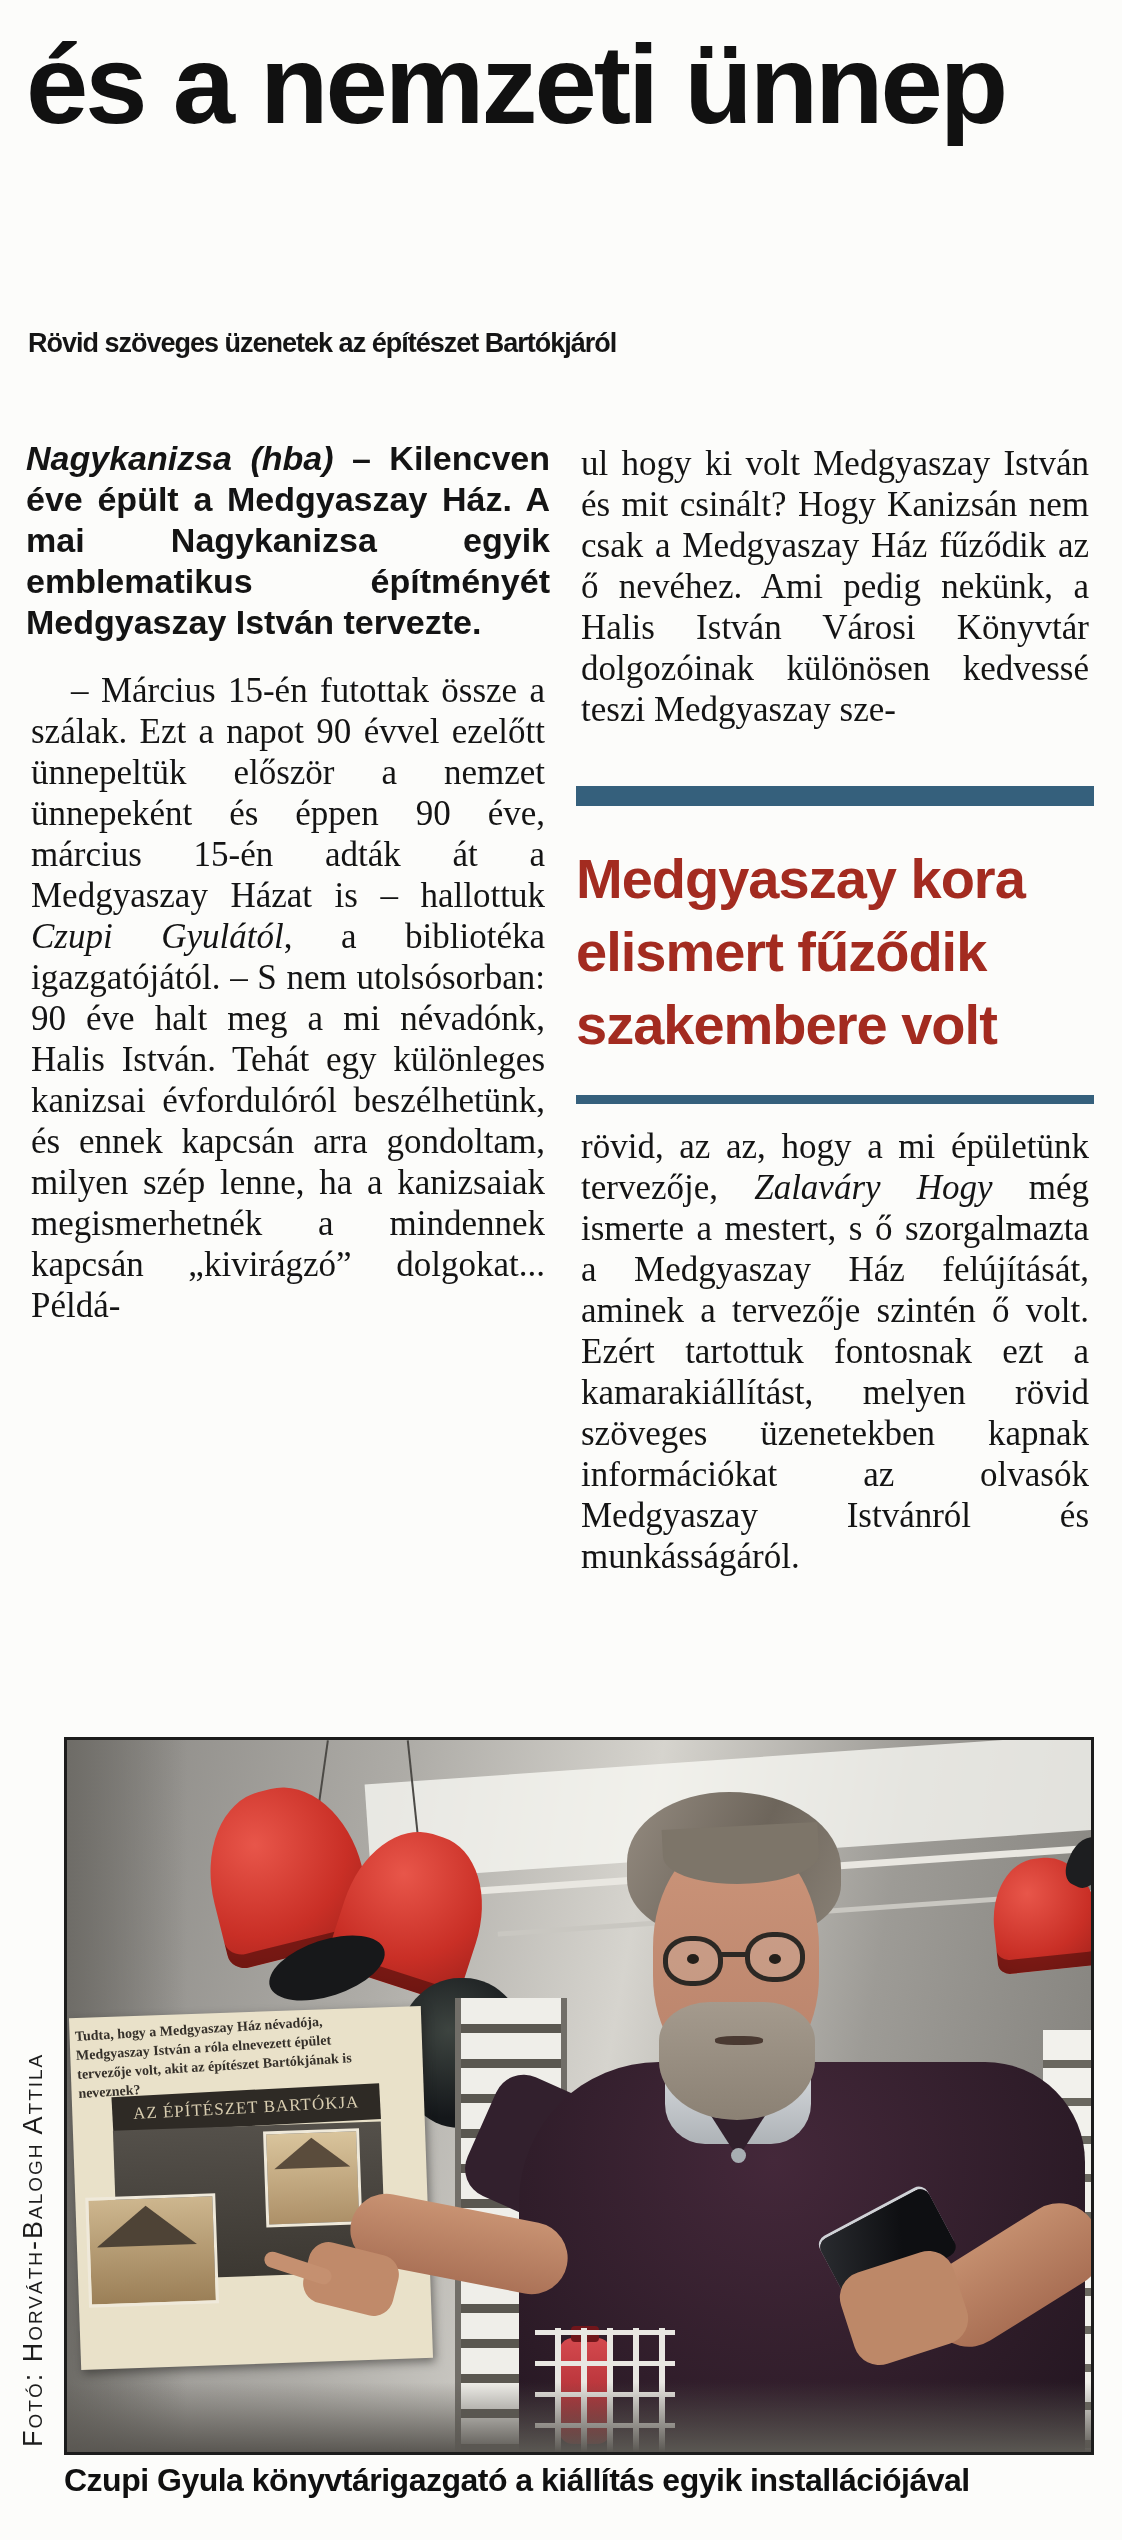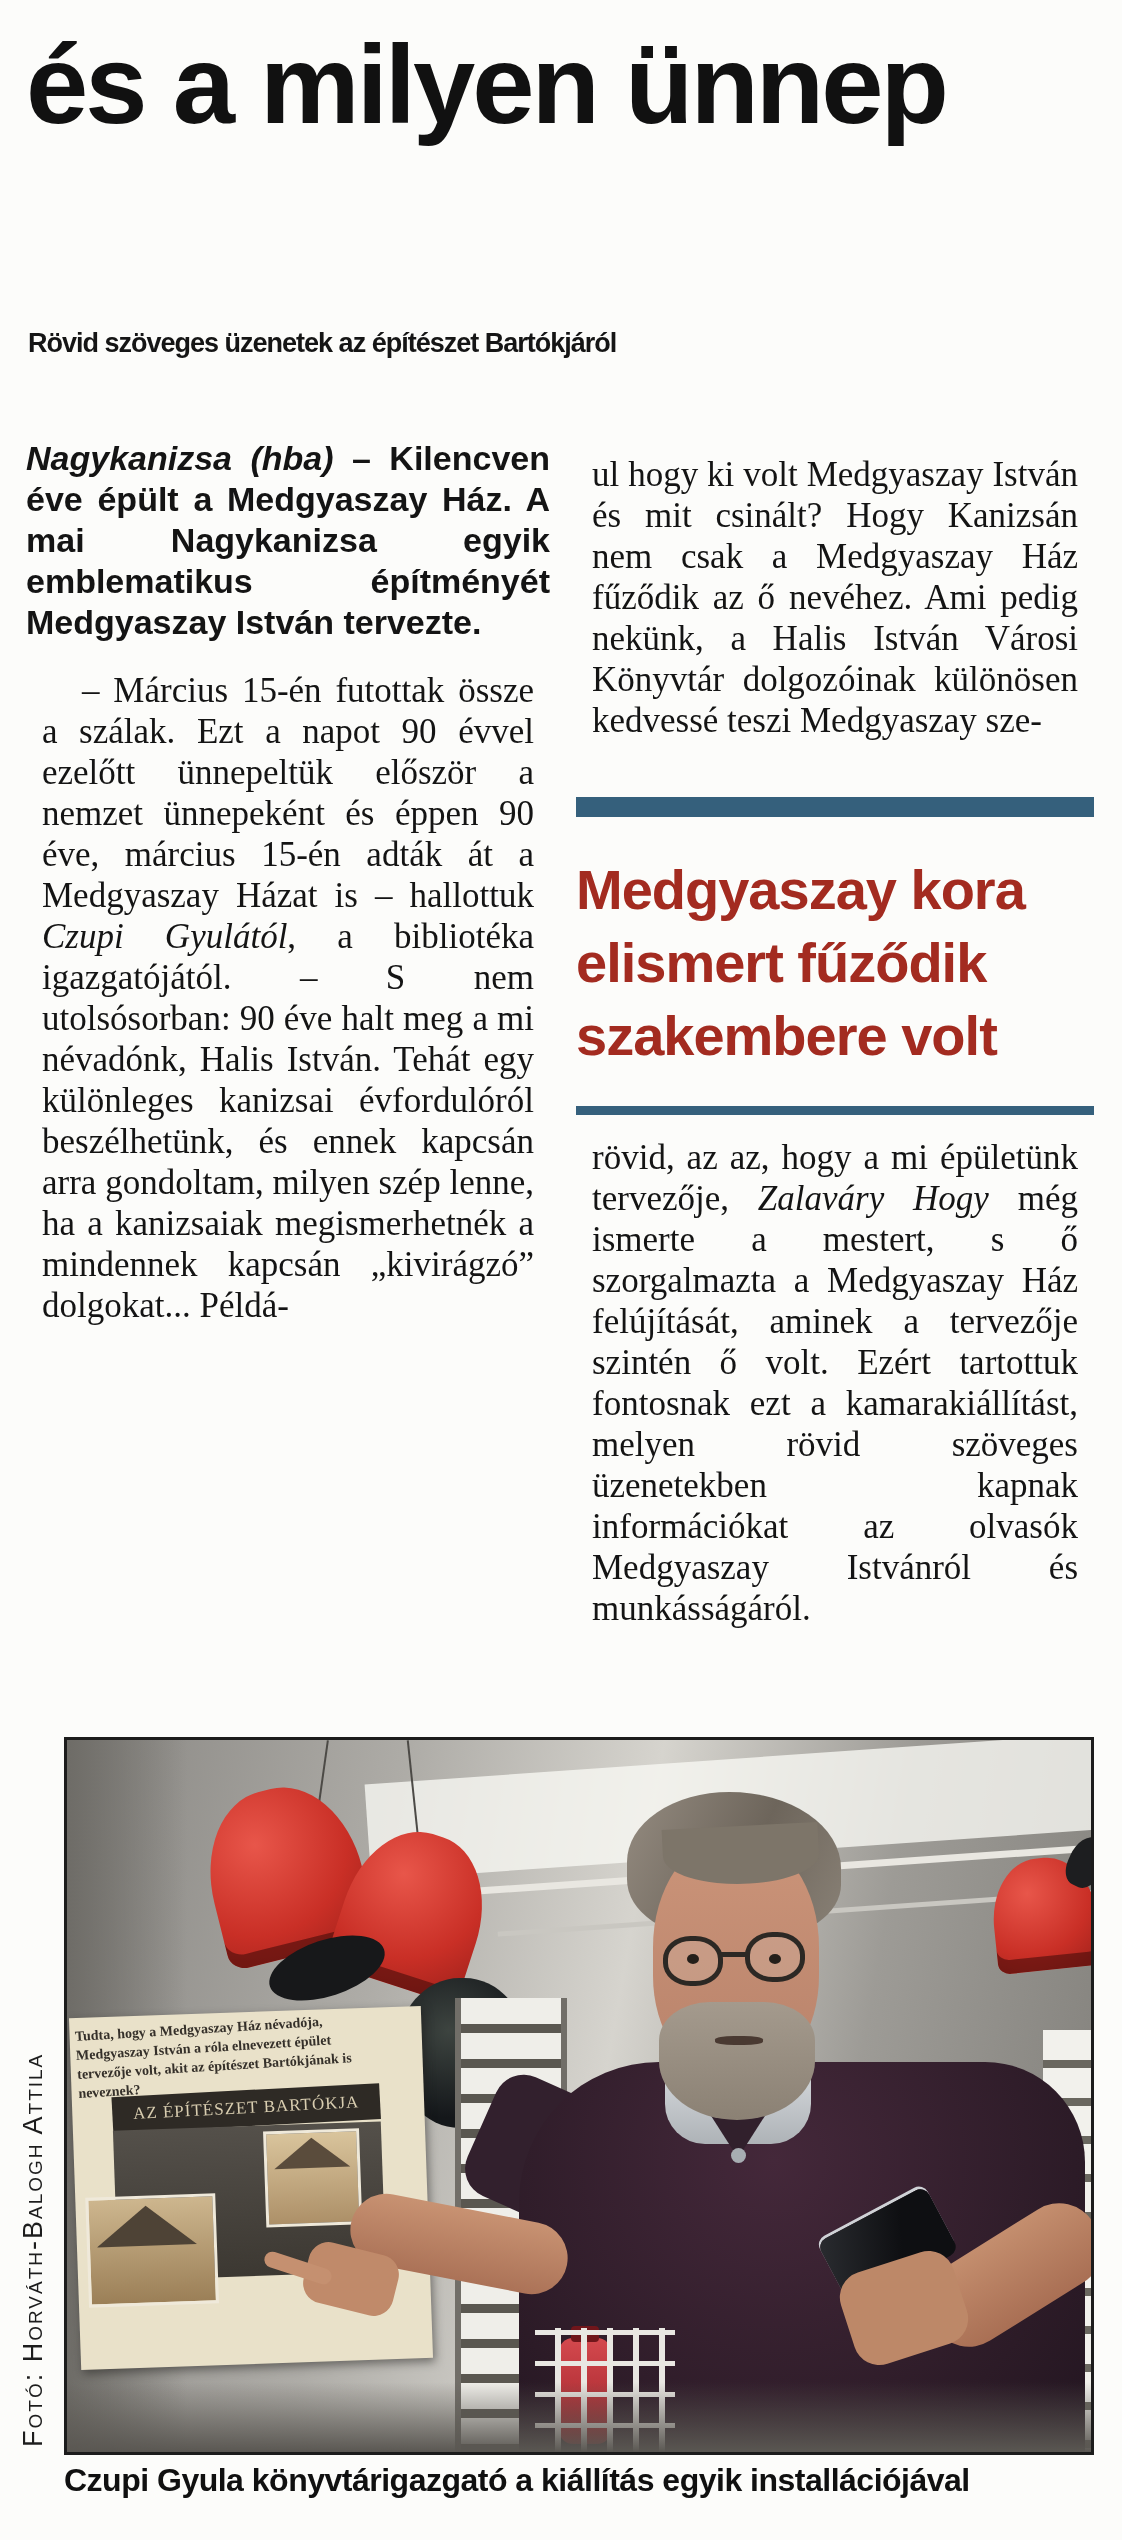--- a/index.html
+++ b/index.html
@@ -26,21 +26,21 @@
     font-size:27px;letter-spacing:-1px;color:#151515;
   }
   
   .col{position:absolute;top:438px;font-size:35px;line-height:41px;text-align:justify}
   .col-left{left:26px;width:524px}
   .col-right{left:576px;width:518px}
   .lead{
     font-family:"Liberation Sans", sans-serif;font-weight:bold;
     font-size:34px;line-height:41px;margin-bottom:27px;
   }
-  .para{margin:16px}
+  .para{margin:5px}
   .para.indent{text-indent:40px}
   .seg-i{font-style:italic}
   .seg-b{font-weight:bold}
   .seg-bi{font-weight:bold;font-style:italic}
   
   .pullquote{margin-top:56px;margin-bottom:22px}
   .pq-rule-top{height:20px;background:var(--rule_blue);margin-bottom:36px}
   .pq-rule-bottom{height:9px;background:var(--rule_blue);margin-top:34px}
   .pq-text{
     font-family:"Liberation Sans", sans-serif;font-weight:bold;
@@ -137,21 +137,21 @@
     font-family:"Liberation Sans", sans-serif;font-weight:bold;
     font-size:32px;letter-spacing:-0.5px;color:#101010;
   }
 </style>
 </head>
 <body>
 
 <div class="page">
 
   <h1 class="headline">
-    <div>és a milyen ünnep</div>
+    <div>és a nemzeti ünnep</div>
   </h1>
 
   <h2 class="subhead">Rövid szöveges üzenetek az építészet Bartókjáról</h2>
 
   <div class="col col-left">
     <p class="lead"><span class="seg-bi">Nagykanizsa </span><span class="seg-i">(hba)</span><span class="seg-b"> – Kilencven éve épült a Medgyaszay Ház. A mai Nagykanizsa egyik emblematikus építményét Medgyaszay István tervezte.</span></p>
     <p class="para indent"><span>– Március 15-én futottak össze a szálak. Ezt a napot 90 évvel ezelőtt ünnepeltük először a nemzet ünnepeként és éppen 90 éve, március 15-én adták át a Medgyaszay Házat is – hallottuk </span><span class="seg-i">Czupi Gyulától</span><span>, a bibliotéka igazgatójától. – S nem utolsósorban: 90 éve halt meg a mi névadónk, Halis István. Tehát egy különleges kanizsai évfordulóról beszélhetünk, és ennek kapcsán arra gondoltam, milyen szép lenne, ha a kanizsaiak megismerhetnék a mindennek kapcsán „kivirágzó” dolgokat... Példá-</span></p>
   </div>
 
   <div class="col col-right">

